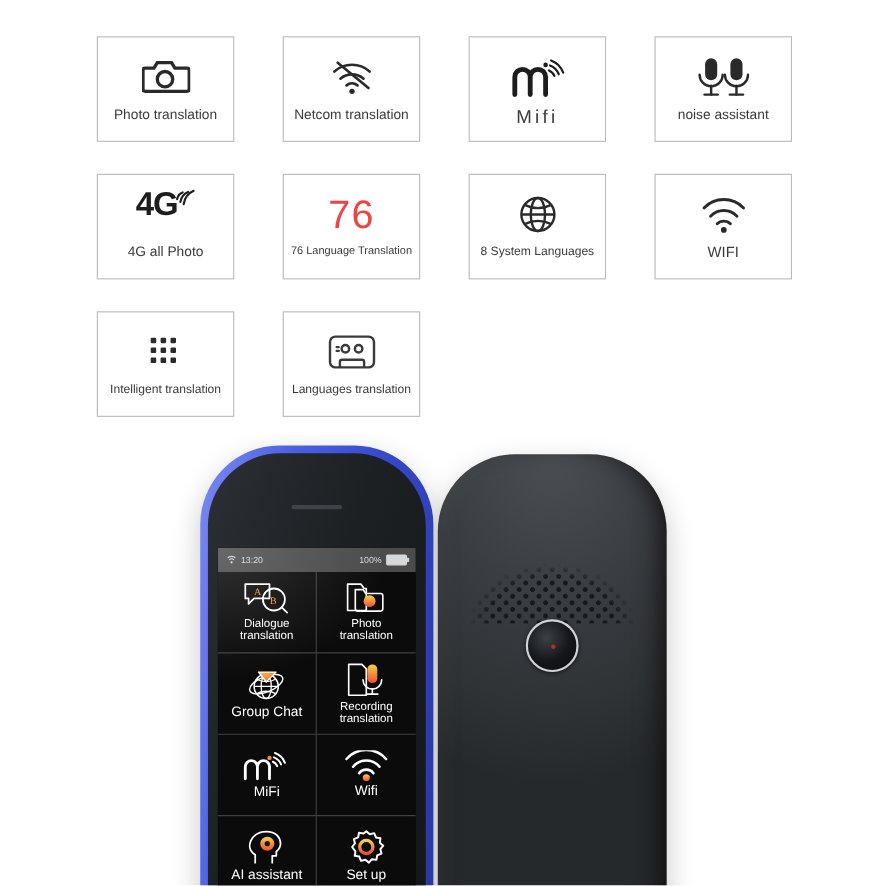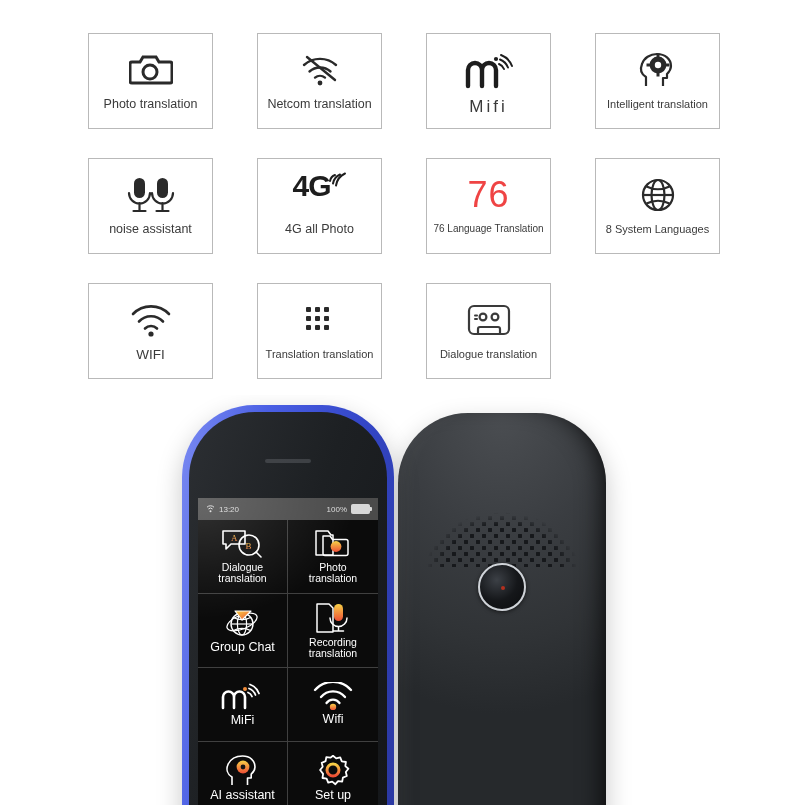--- a/index.html
+++ b/index.html
@@ -200,38 +200,20 @@
         <path d="M5 36V20a7 7 0 0 1 14 0v16M19 36V20a7 7 0 0 1 14 0v16" fill="none" stroke="#1d1d1d" stroke-width="4.4" stroke-linecap="round"></path>
         <circle cx="33" cy="9" r="2.1" fill="#1d1d1d"></circle>
         <path d="M36 14a9 9 0 0 1 5 5" fill="none" stroke="#1d1d1d" stroke-width="2" stroke-linecap="round"></path>
         <path d="M37 9.5a14 14 0 0 1 8 8" fill="none" stroke="#1d1d1d" stroke-width="2" stroke-linecap="round"></path>
         <path d="M38 5a19 19 0 0 1 11 11" fill="none" stroke="#1d1d1d" stroke-width="2" stroke-linecap="round"></path>
       </svg>
     </div>
     <div class="fc-label mifi-word">Mifi</div>
   </div>
 
-  <div class="feature-card">
-    <div class="fc-icon">
-      <svg width="42" height="40" viewBox="0 0 42 40">
-        <path d="M9 36V27C4 24 3 19 5 14 7 8 13 4 20 4c8 0 14 5 14 12 0 4-2 6-4 8v4h-4v8" fill="none" stroke="#2a2a2a" stroke-width="2.2" stroke-linejoin="round"></path>
-        <g fill="#2a2a2a">
-          <circle cx="21" cy="15" r="8.4"></circle>
-        </g>
-        <circle cx="21" cy="15" r="3.2" fill="#fff"></circle>
-        <g stroke="#2a2a2a" stroke-width="3">
-          <line x1="21" y1="3.5" x2="21" y2="8"></line>
-            <line x1="21" y1="22" x2="21" y2="26.5"></line>
-          <line x1="9.5" y1="15" x2="14" y2="15"></line>
-            <line x1="28" y1="15" x2="32.5" y2="15"></line>
-        </g>
-      </svg>
-    </div>
-    <div class="fc-label sz-sm">Intelligent translation</div>
-  </div>
 
   <div class="feature-card">
     <div class="fc-icon">
       <svg width="52" height="40" viewBox="0 0 52 40">
         <g fill="#2a2a2a">
           <rect x="9" y="3" width="11" height="20" rx="5.5"></rect>
           <rect x="32" y="3" width="11" height="20" rx="5.5"></rect>
         </g>
         <g fill="none" stroke="#2a2a2a" stroke-width="2.2" stroke-linecap="round">
           <path d="M4 18a10.5 10.5 0 0 0 21 0"></path>
@@ -297,35 +279,35 @@
           <i></i>
           <i></i>
           <i></i>
           <i></i>
           <i></i>
           <i></i>
           <i></i>
           <i></i>
       </div>
     </div>
-    <div class="fc-label sz-sm">Translation translation</div>
+    <div class="fc-label sz-sm">Intelligent translation</div>
   </div>
 
   <div class="feature-card">
     <div class="fc-icon">
       <svg width="44" height="32" viewBox="0 0 44 32">
         <rect x="2" y="2" width="40" height="28" rx="5" fill="none" stroke="#3a3a3a" stroke-width="2.2"></rect>
         <circle cx="16" cy="13" r="3.4" fill="none" stroke="#3a3a3a" stroke-width="2.2"></circle>
         <circle cx="28" cy="13" r="3.4" fill="none" stroke="#3a3a3a" stroke-width="2.2"></circle>
         <line x1="8" y1="11.5" x2="10" y2="11.5" stroke="#3a3a3a" stroke-width="2" stroke-linecap="round"></line>
         <line x1="8" y1="15" x2="10" y2="15" stroke="#3a3a3a" stroke-width="2" stroke-linecap="round"></line>
         <path d="M11 30v-5a2 2 0 0 1 2-2h18a2 2 0 0 1 2 2v5" fill="none" stroke="#3a3a3a" stroke-width="2.2"></path>
       </svg>
     </div>
-    <div class="fc-label sz-sm">Dialogue translation</div>
+    <div class="fc-label sz-sm">Languages translation</div>
   </div>
 </div>
 
 <div class="device-stage">
 
   <div class="dev dev-back">
     <div class="grille"></div>
     <div class="camera"></div>
   </div>
 

